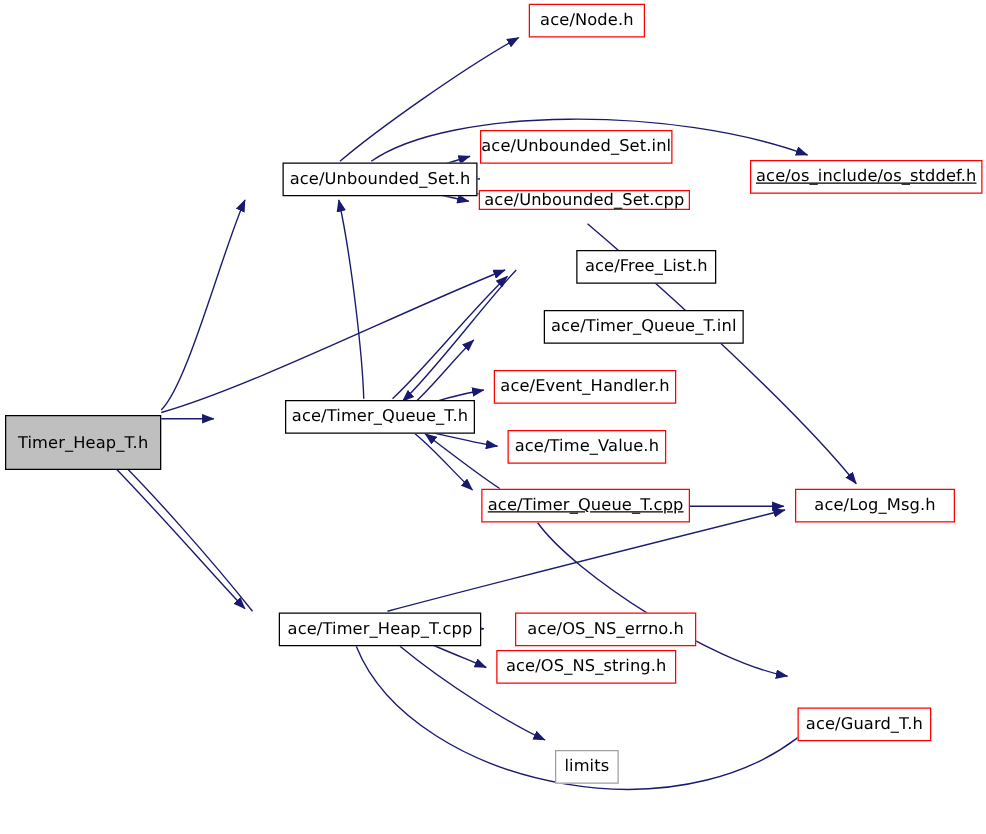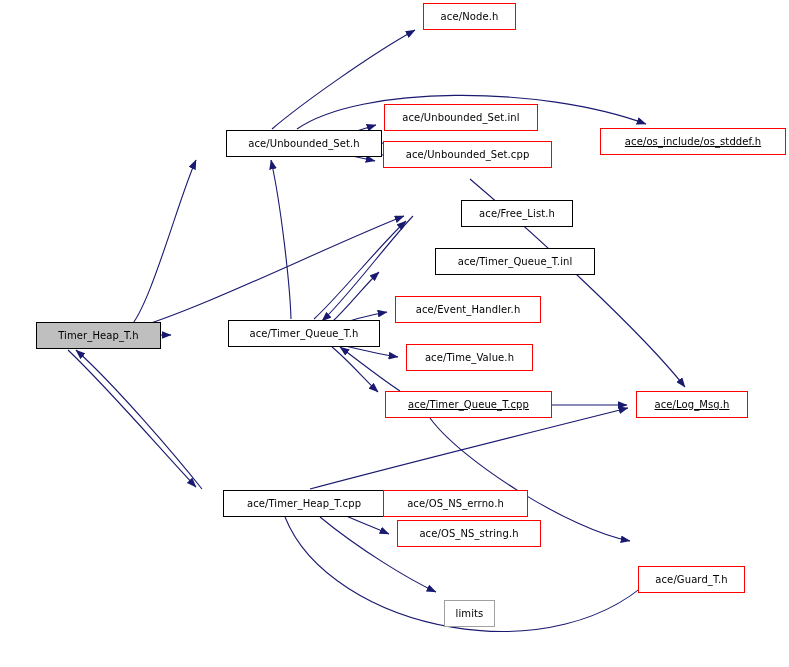--- a/index.html
+++ b/index.html
@@ -26,21 +26,21 @@
   }
   .node {
     position: absolute;
     box-sizing: border-box;
     display: flex;
     align-items: center;
     justify-content: center;
     background: #ffffff;
     border: 1px solid #ff0000;
     color: #000000;
-    font-size: 10px;
+    font-size: 13px;
     line-height: 1;
     letter-spacing: 0.1px;
     white-space: nowrap;
     cursor: pointer;
   }
   .node.black-border {
     border-color: #000000;
     margin-left: 48px;
   }
   .node.gray-border {
@@ -91,33 +91,33 @@
         <path d="M 430 418 C 460 460 570 530 630 541" fill="none" stroke="#191970" stroke-width="1.1" marker-end="url(#arrowhead)"></path>
         <path d="M 337 503 L 387 503" fill="none" stroke="#191970" stroke-width="1.1" marker-end="url(#arrowhead)"></path>
         <path d="M 337 512 C 355 520 375 528 389 534" fill="none" stroke="#191970" stroke-width="1.1" marker-end="url(#arrowhead)"></path>
         <path d="M 320 517 C 360 550 410 580 436 592" fill="none" stroke="#191970" stroke-width="1.1" marker-end="url(#arrowhead)"></path>
         <path d="M 285 517 C 330 630 560 680 660 570" fill="none" stroke="#191970" stroke-width="1.1" marker-end="url(#arrowhead)"></path>
         <path d="M 310 489 C 400 465 560 425 628 408" fill="none" stroke="#191970" stroke-width="1.1" marker-end="url(#arrowhead)"></path>
       </g>
   </svg>
 
   <div id="node-layer">
-      <div class="node current" style="left: 4px; top: 322px; width: 125px; height: 27px; margin-left: 32px;">
+      <div class="node current" style="left: 4px; top: 332px; width: 125px; height: 44px;">
         <span class="node-label">Timer_Heap_T.h</span>
       </div>
       <div class="node black-border" style="left: 178px; top: 130px; width: 156px; height: 27px;">
         <span class="node-label">ace/Unbounded_Set.h</span>
       </div>
       <div class="node" style="left: 423px; top: 3px; width: 93px; height: 27px;">
         <span class="node-label">ace/Node.h</span>
       </div>
       <div class="node" style="left: 384px; top: 104px; width: 154px; height: 27px;">
         <span class="node-label">ace/Unbounded_Set.inl</span>
       </div>
-      <div class="node" style="left: 383px; top: 141px; width: 169px; height: 27px;">
+      <div class="node" style="left: 383px; top: 152px; width: 169px; height: 16px;">
         <span class="node-label">ace/Unbounded_Set.cpp</span>
       </div>
       <div class="node" style="left: 600px; top: 128px; width: 186px; height: 27px; text-decoration: underline;">
         <span class="node-label">ace/os_include/os_stddef.h</span>
       </div>
       <div class="node black-border" style="left: 413px; top: 200px; width: 112px; height: 27px;">
         <span class="node-label">ace/Free_List.h</span>
       </div>
       <div class="node black-border" style="left: 180px; top: 320px; width: 152px; height: 27px;">
         <span class="node-label">ace/Timer_Queue_T.h</span>
@@ -127,27 +127,27 @@
       </div>
       <div class="node" style="left: 395px; top: 296px; width: 146px; height: 27px; align-items: center;">
         <span class="node-label">ace/Event_Handler.h</span>
       </div>
       <div class="node" style="left: 406px; top: 344px; width: 127px; height: 27px;">
         <span class="node-label">ace/Time_Value.h</span>
       </div>
       <div class="node" style="left: 385px; top: 391px; width: 167px; height: 27px; text-decoration: underline;">
         <span class="node-label">ace/Timer_Queue_T.cpp</span>
       </div>
-      <div class="node" style="left: 636px; top: 391px; width: 112px; height: 27px; text-decoration: underline;">
+      <div class="node" style="left: 636px; top: 391px; width: 128px; height: 27px;">
         <span class="node-label">ace/Log_Msg.h</span>
       </div>
       <div class="node black-border" style="left: 175px; top: 490px; width: 162px; height: 27px;">
         <span class="node-label">ace/Timer_Heap_T.cpp</span>
       </div>
-      <div class="node" style="left: 383px; top: 490px; width: 145px; height: 27px;">
+      <div class="node" style="left: 412px; top: 490px; width: 145px; height: 27px;">
         <span class="node-label">ace/OS_NS_errno.h</span>
       </div>
       <div class="node" style="left: 397px; top: 520px; width: 144px; height: 27px;">
         <span class="node-label">ace/OS_NS_string.h</span>
       </div>
       <div class="node" style="left: 638px; top: 538px; width: 107px; height: 27px; margin-top: 28px;">
         <span class="node-label">ace/Guard_T.h</span>
       </div>
       <div class="node gray-border" style="left: 444px; top: 587px; width: 51px; height: 27px; margin-top: 13px;">
         <span class="node-label">limits</span>

